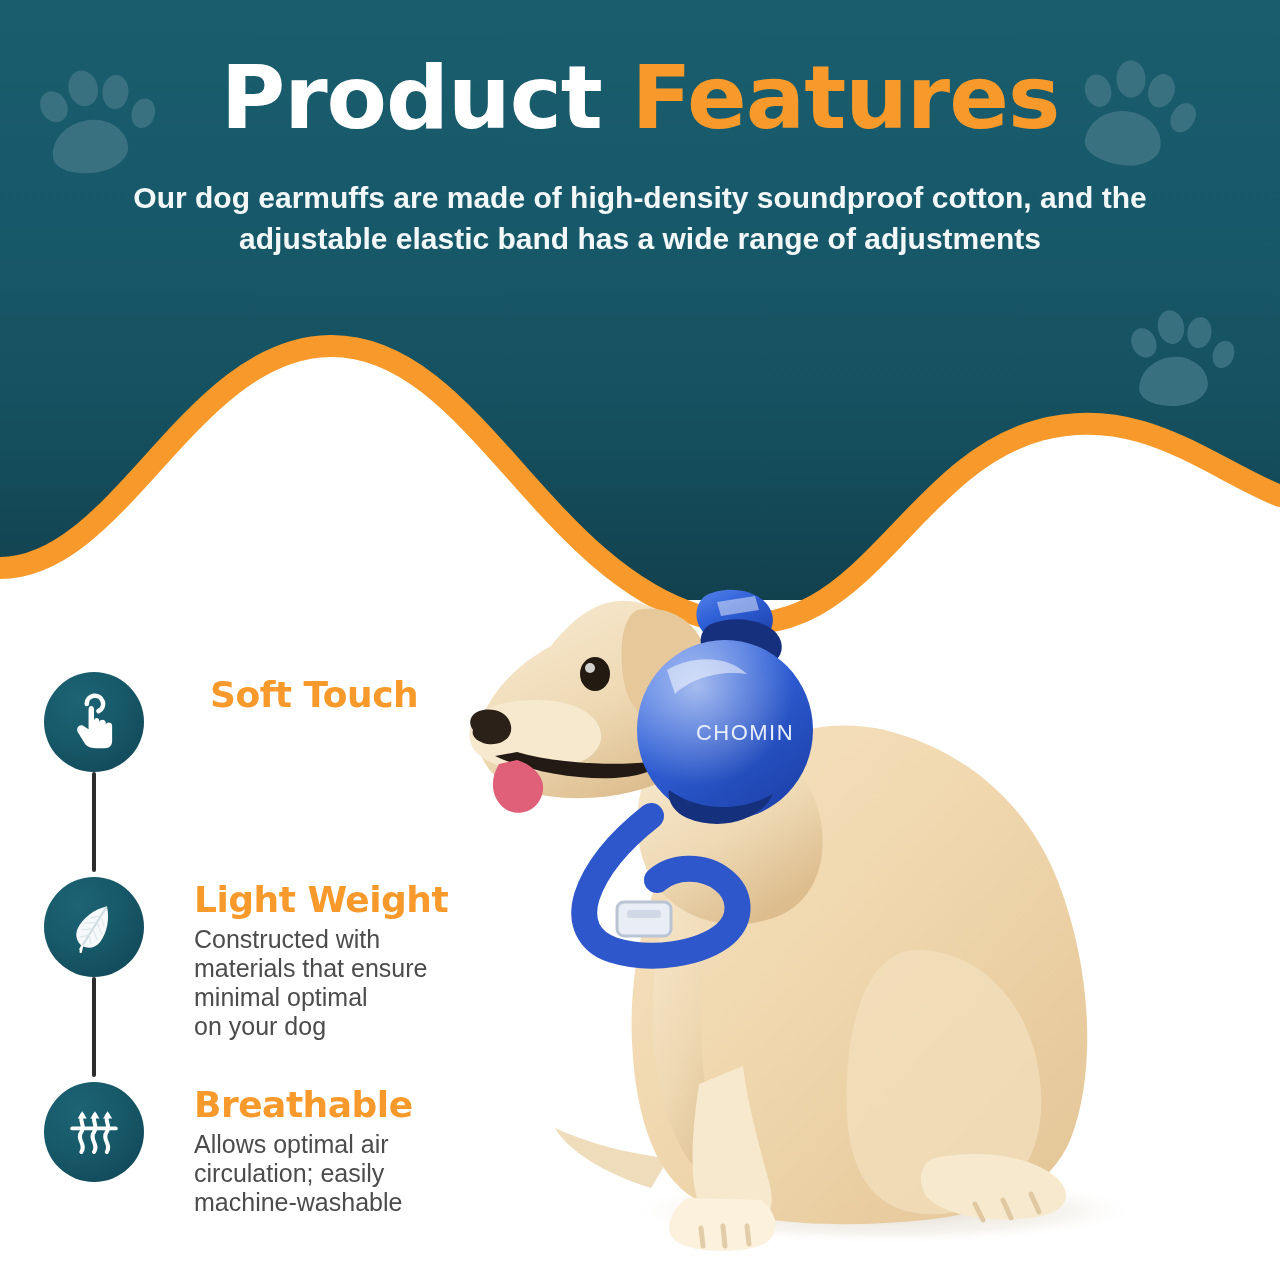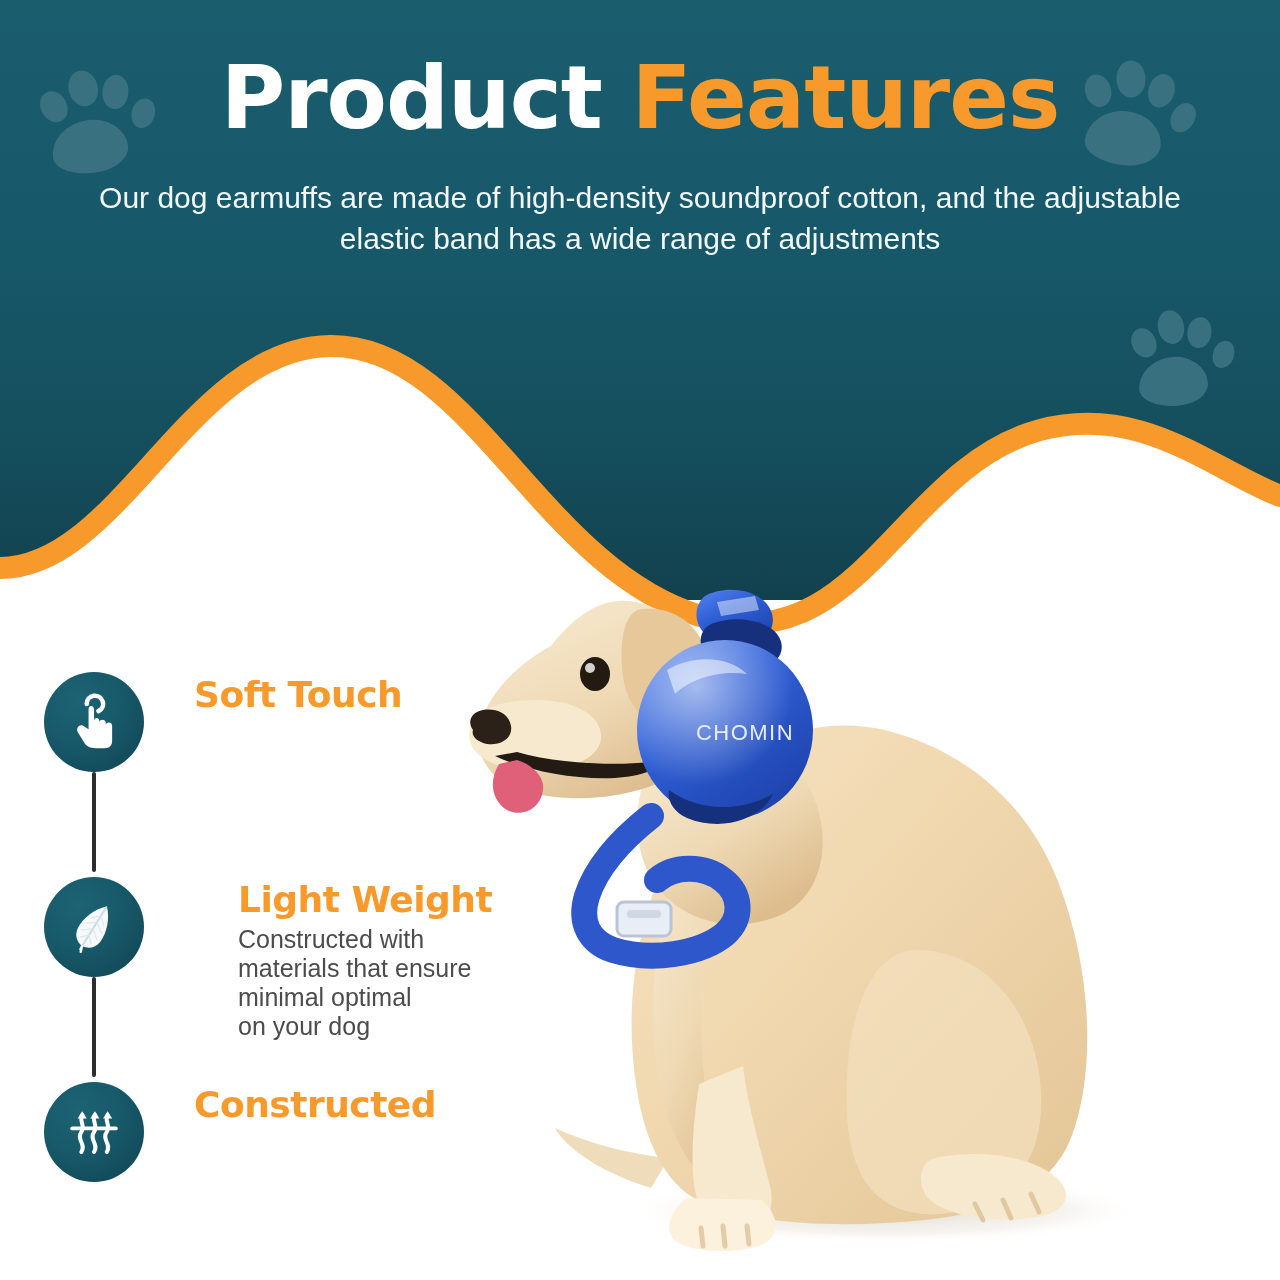--- a/index.html
+++ b/index.html
@@ -60,40 +60,40 @@
   }
   .title .w1 { color:#ffffff; }
   .title .w2 { color:#f79a2b; }
 
   .subtitle {
     position:absolute; z-index:4;
     left:0; top:178px; width:1280px;
     text-align:center;
     color:#f2f7f8;
     font-family:"Liberation Sans", sans-serif;
-    font-weight:400;
+    font-weight:700;
     font-size:30px;
     line-height:1.35;
     padding:0 60px;
   }
 
   
   #wave { position:absolute; left:0; top:318px; width:1280px; height:340px; z-index:5; }
 
   
   .body-white {
     position:absolute; left:0; top:600px;
     width:1280px; height:680px;
     background:#ffffff; z-index:3;
   }
 
   
   .features { position:absolute; left:44px; top:672px; width:520px; z-index:8; }
   .feature { position:relative; display:flex; align-items:flex-start; }
-  #feature-1 { margin-bottom:0; }
+  #feature-1 { margin-bottom:0;gap:16px; }
 
   .icon-col { width:150px; flex:0 0 150px; position:relative; }
   .icon-circle {
     width:100px; height:100px; border-radius:50%;
     background:radial-gradient(circle at 34% 28%,#1d6374 0%,#175a6a 42%,#114353 100%);
     display:flex; align-items:center; justify-content:center;
     position:relative;
   }
   .connector {
     position:absolute; left:48px; width:4px;
@@ -115,21 +115,21 @@
   .feat-desc {
     font-family:"Liberation Sans", sans-serif;
     font-weight:300;
     color:#4c4c4c;
     font-size:25px;
     line-height:1.16;
     white-space:pre-line;
   }
 
   #feature-1 .icon-col, #feature-1 { height:205px; }
-  #feature-2 .icon-col, #feature-2 { height:205px;gap:44px; }
+  #feature-2 .icon-col, #feature-2 { height:205px; }
 
   
   #dog { position:absolute; left:455px; top:498px; width:790px; height:782px; z-index:6; }
 </style>
 </head>
 <body>
 
 <div id="canvas">
 
   <div class="header-band"></div>
@@ -326,18 +326,21 @@
             <g fill="#ffffff">
               <path d="M19 9 L24 17 L14 17 Z"></path>
               <path d="M33 9 L38 17 L28 17 Z"></path>
               <path d="M47 9 L52 17 L42 17 Z"></path>
             </g>
             <path d="M8 28 L56 28" stroke="#ffffff" stroke-width="4.4" stroke-linecap="round"></path>
           </svg>
         </div>
       </div>
       <div class="text-col">
-        <div class="feat-title">Constructed</div>
+        <div class="feat-title">Breathable</div>
+        <div class="feat-desc">Allows optimal air
+circulation; easily
+machine-washable</div>
       </div>
     </div>
 
   </div>
 </div>
 
 </body></html>

